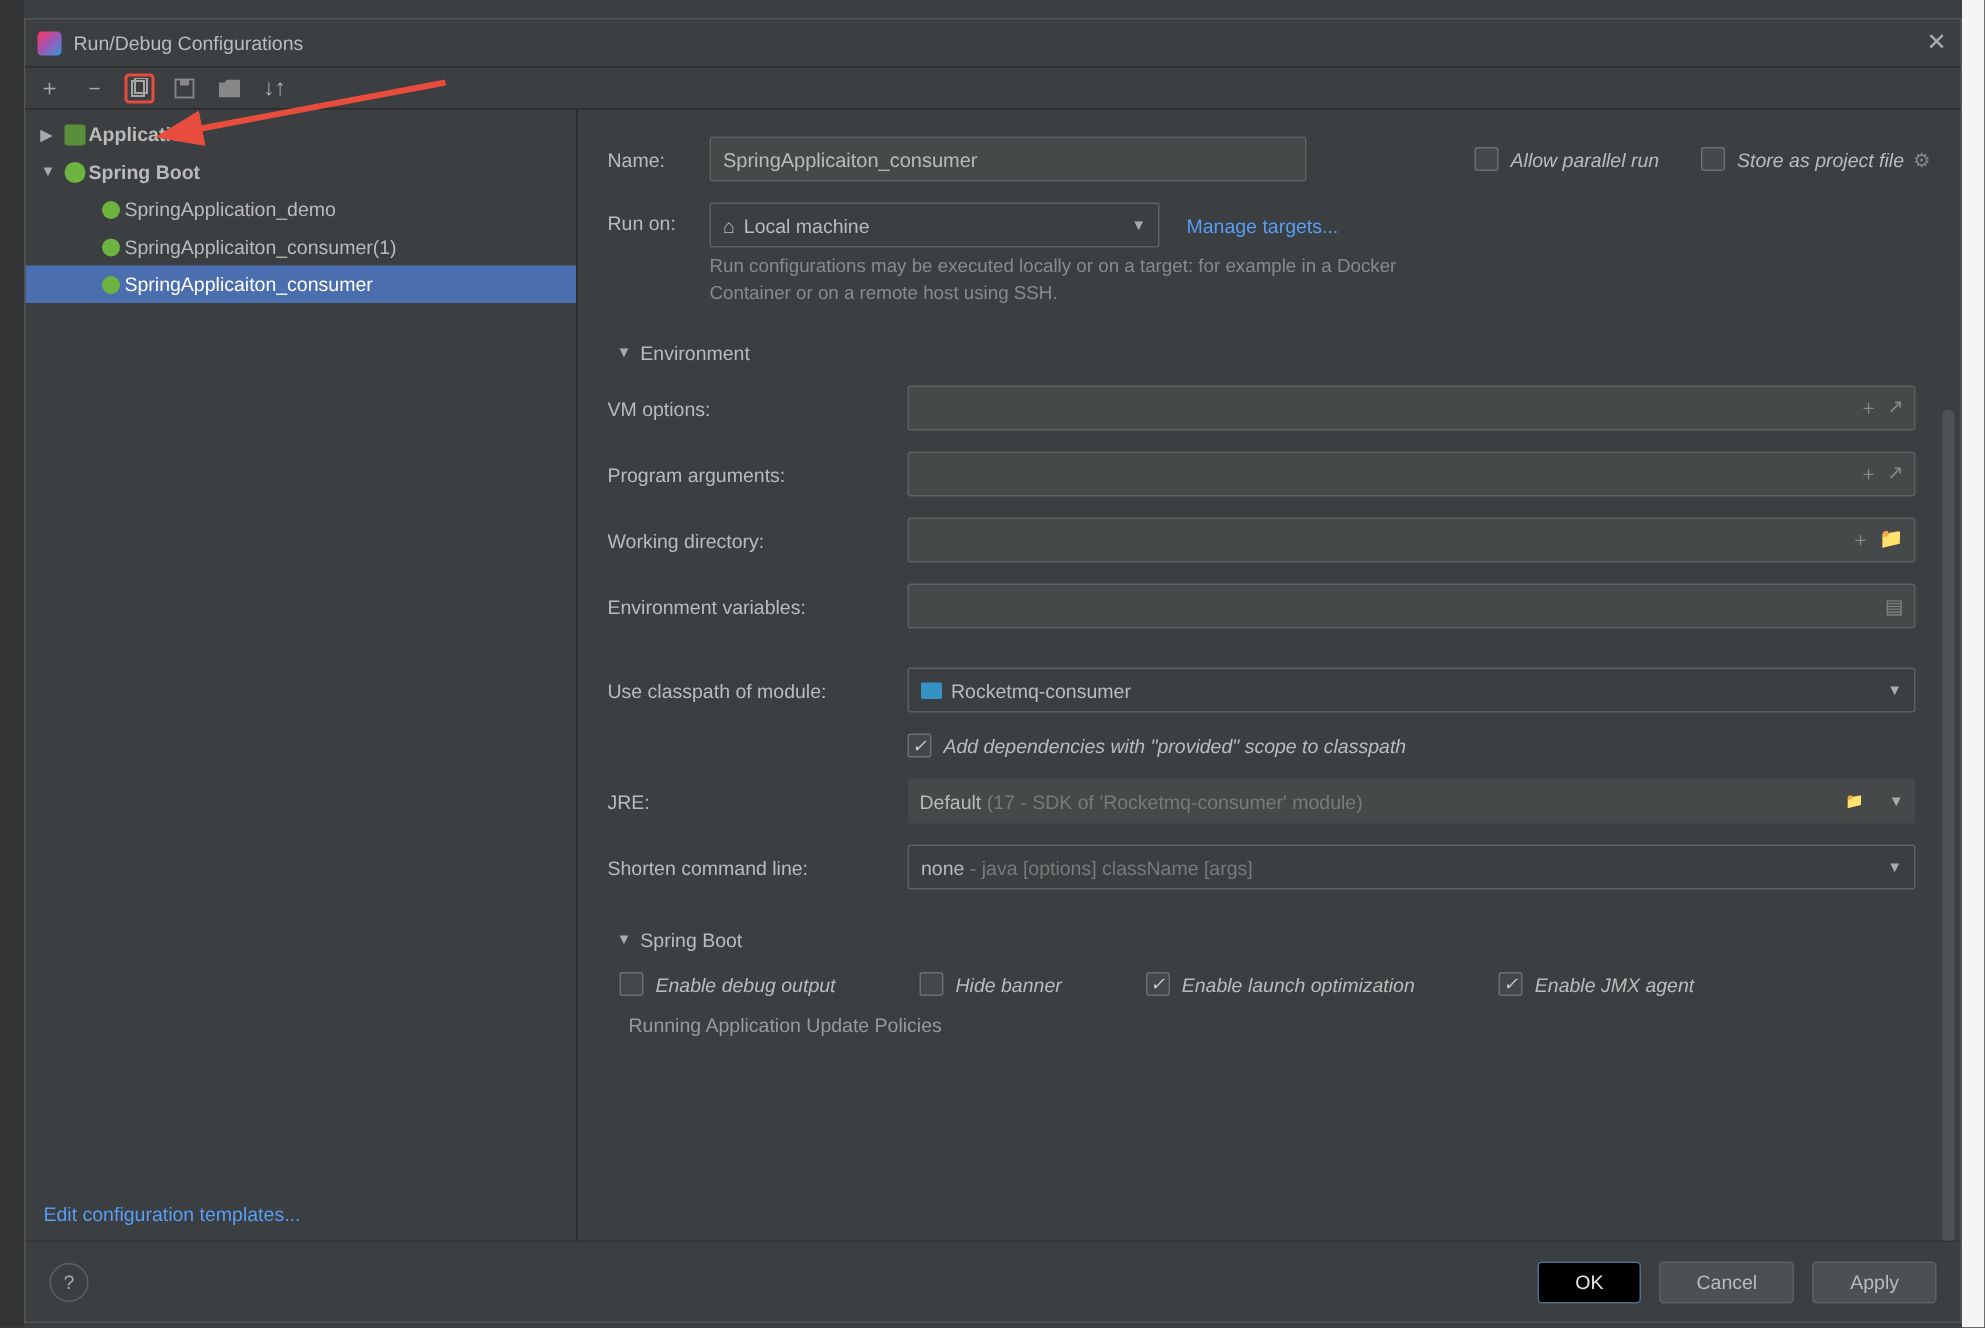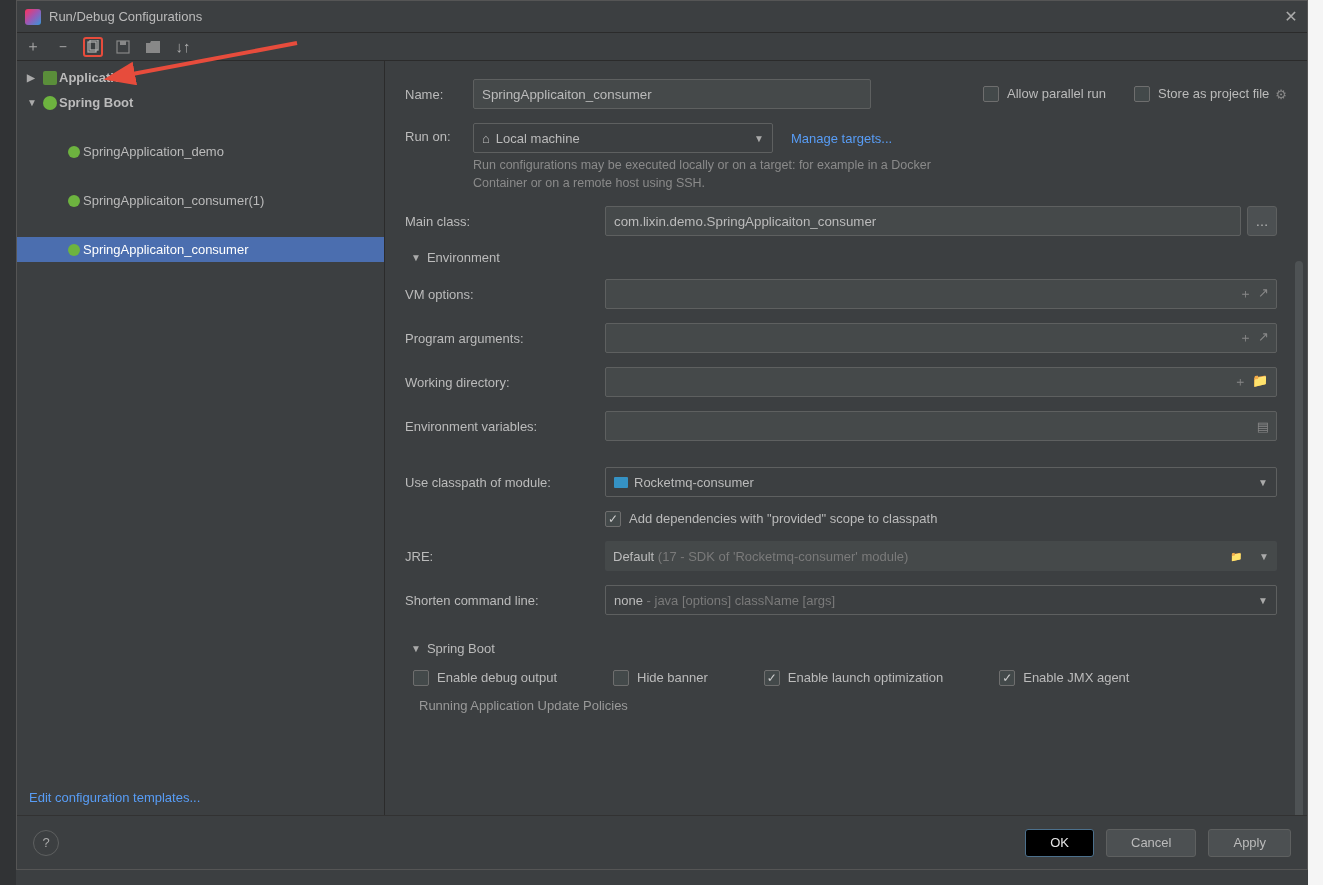--- a/index.html
+++ b/index.html
@@ -1,53 +1,53 @@
 <!DOCTYPE html>
 <html><head>
 <meta charset="utf-8">
 <style>
 * { box-sizing: border-box; margin: 0; padding: 0; font-family: "Segoe UI", Arial, sans-serif; }
 body { background: #3c3f41; color: #bbbbbb; font-size: 13px; width: 1323px; height: 885px; overflow: hidden; position: relative; }
 
 .dialog {
-  position: absolute; left: 16px; top: 0; width: 1292px; height: 870px;
+  position: absolute; left: 16px; top: 12px; width: 1292px; height: 870px;
   background: #3c3f41; border: 1px solid #555; display: flex; flex-direction: column;
 }
 .titlebar { height: 32px; display: flex; align-items: center; padding: 0 8px; border-bottom: 1px solid #2b2b2b; }
 .titlebar .app-icon { width: 16px; height: 16px; background: linear-gradient(135deg,#fe315d,#9b59b6,#3498db); border-radius: 3px; margin-right: 8px; }
 .titlebar .title { flex: 1; color: #bbb; }
 .titlebar .close { width: 16px; height: 16px; cursor: pointer; color: #aaa; font-size: 16px; line-height: 16px; text-align: center; }
 
 .toolbar-row { height: 28px; display: flex; align-items: center; padding: 0 6px; gap: 10px; border-bottom: 1px solid #2b2b2b; position:relative;}
 .tb-btn { width: 20px; height: 20px; color: #aaa; display:flex;align-items:center;justify-content:center;cursor:pointer;font-size:15px;}
 .tb-btn.copy { border: 2px solid #e74c3c; border-radius: 3px; padding: 1px;}
 
 .body { flex: 1; display: flex; min-height: 0; }
 .sidebar { width: 368px; border-right: 1px solid #2b2b2b; display: flex; flex-direction: column; }
 .tree { flex: 1; overflow: auto; padding-top: 4px; }
 .tree-item { display: flex; align-items: center; height: 25px; padding-left: 10px; cursor: pointer; color: #bbb; }
 .tree-item .arrow { width: 14px; color: #aaa; font-size: 10px; }
 .tree-item .icon { width: 18px; display:flex;align-items:center;justify-content:center; }
 .tree-item.bold { font-weight: bold; }
-.tree-item.child { padding-left: 48px; margin-top: 24px; }
+.tree-item.child { padding-left: 48px; }
 .tree-item.selected { background: #4b6eaf; color: #fff; }
 .app-cfg-icon { width:14px;height:14px;background:#5a8e3a;border-radius:2px;}
 .spring-icon { width:14px;height:14px;border-radius:50%;background:#6db33f;}
 .spring-icon-sm { width:12px;height:12px;border-radius:50%;background:#6db33f;display:inline-block;}
 
 .edit-templates { padding: 10px 12px; }
 .edit-templates a { color: #589df6; text-decoration: none; cursor:pointer;}
 
 .main { flex: 1; display: flex; flex-direction: column; position: relative; padding: 18px 20px 0 20px; overflow:hidden;}
 .row { display: flex; align-items: center; margin-bottom: 14px; }
 .label { width: 68px; color: #bbb; }
 .label-w { width: 200px; color: #bbb; }
 .input-text { background: #45494a; border: 1px solid #5e6060; color: #bbb; padding: 4px 8px; height: 30px; border-radius: 2px; }
 .input-text.name { width: 398px; }
-.checkbox-lbl { display:flex;align-items:flex-start;gap:8px;color:#bbb;cursor:pointer;}
+.checkbox-lbl { display:flex;align-items:center;gap:8px;color:#bbb;cursor:pointer;font-style:italic;}
 .cb { width:16px;height:16px;border:1px solid #6e6e6e;border-radius:2px;display:inline-flex;align-items:center;justify-content:center;background:#43494a;}
 .cb.checked::after{content:"✓";color:#ccc;font-size:12px;}
 
 .dropdown { display:flex;align-items:center;background:#3c3f41;border:1px solid #5e6060;height:30px;border-radius:2px;padding:0 8px;cursor:pointer;position:relative;}
 .dropdown .dd-arrow{position:absolute;right:8px;color:#aaa;font-size:10px;}
 .runon-dd{width:300px;}
 .home-icon{color:#bbb;margin-right:6px;}
 .link { color:#589df6;cursor:pointer;margin-left:18px;}
 .hint { color:#8a8a8a; font-size:12.5px; line-height:1.4; margin-left: 0; margin-top: 4px; max-width: 460px;}
 
@@ -200,25 +200,20 @@
             </div>
             <span class="link">Manage targets...</span>
           </div>
           <div class="hint">Run configurations may be executed locally or on a target: for example in a Docker Container or on a remote host using SSH.</div>
         </div>
       </div>
 
 
       <div class="form-area">
 
-        <div class="form-row">
-          <div class="label-w">Main class:</div>
-          <input class="input-text field-wide" value="com.lixin.demo.SpringApplicaiton_consumer" style="">
-          <div class="browse-btn">…</div>
-        </div>
 
         <div class="section-hdr">
           <span class="tri">▼</span>
           <span>Environment</span>
         </div>
 
         <div class="form-row">
           <div class="label-w">VM options:</div>
           <div class="rel field-wide">
             <input class="input-text" style="width: 100%;">

